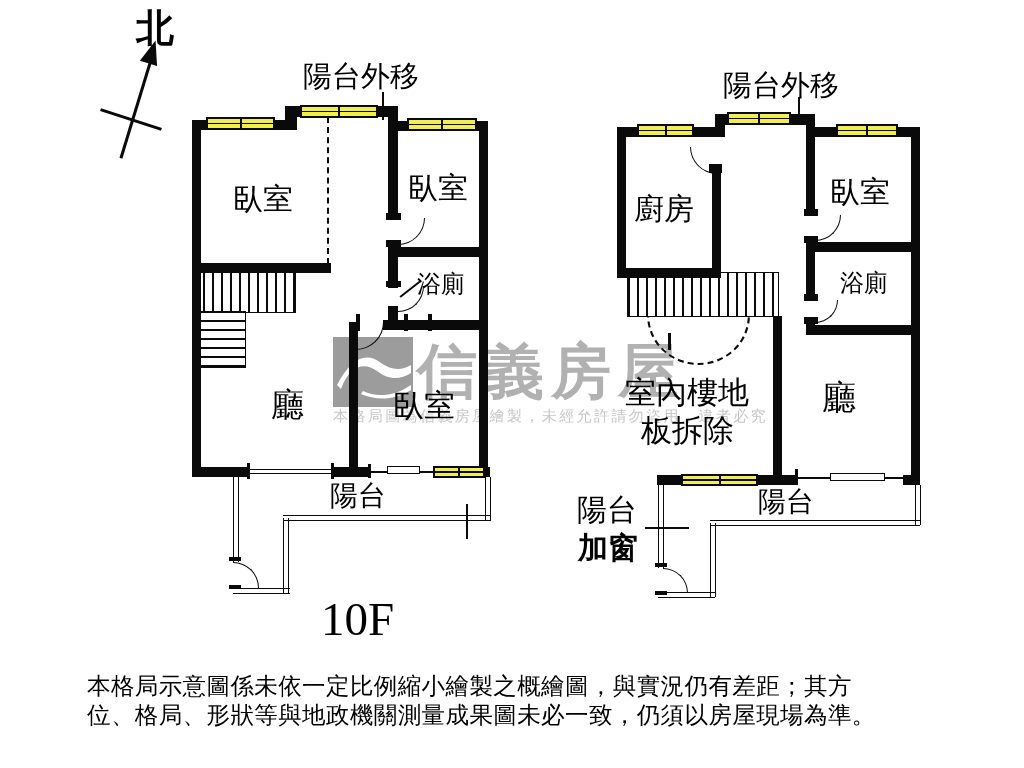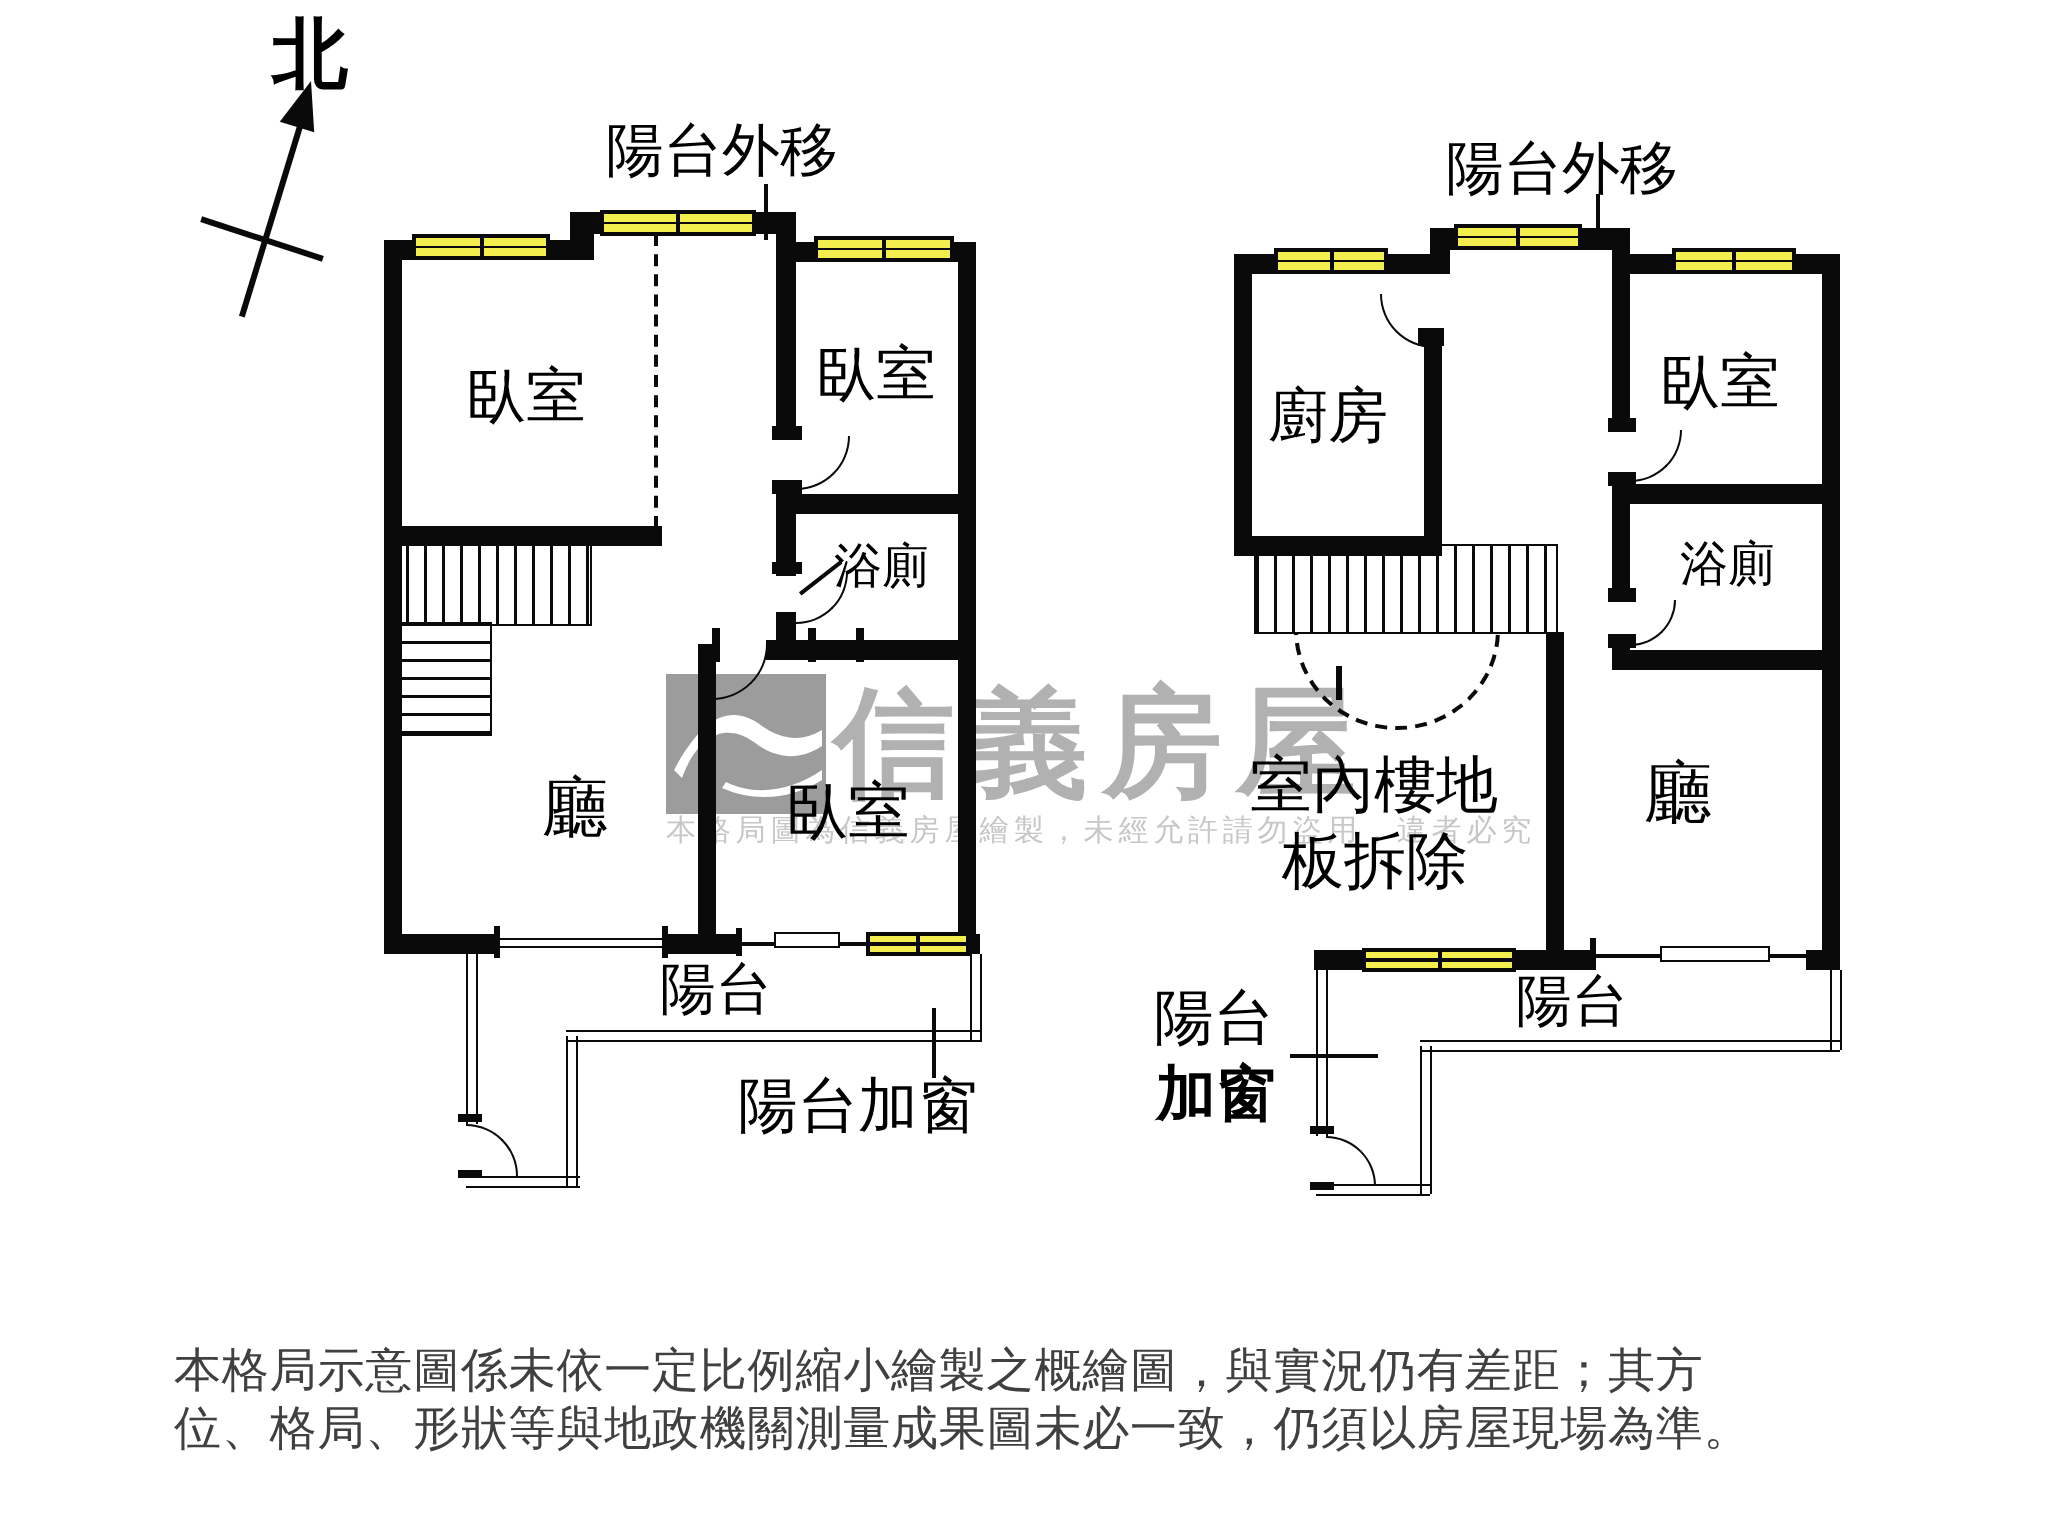--- a/index.html
+++ b/index.html
@@ -22,21 +22,21 @@
   .dash-v{border-left:2.2px dashed var(--wall,#0a0a0a);z-index:3;}
   .dbl-v{border-left:1.6px solid var(--wall,#0a0a0a);border-right:1.6px solid var(--wall,#0a0a0a);z-index:3;}
   .dbl-h{border-top:1.6px solid var(--wall,#0a0a0a);border-bottom:1.6px solid var(--wall,#0a0a0a);z-index:3;}
   .slide{border:1.7px solid var(--wall,#0a0a0a);background:#fff;z-index:4;}
   .lead{background:var(--wall,#0a0a0a);z-index:3;}
   .lbl{position:absolute;color:#000;white-space:nowrap;z-index:6;line-height:1.08;}
   .halfclip{overflow:hidden;z-index:2;}
   .halfclip>div{position:absolute;border:2.2px dashed var(--wall,#0a0a0a);border-radius:50%;box-sizing:border-box;}
   .wm-brand{color:var(--watermark_text,#b1b1b1);font-weight:700;letter-spacing:7px;z-index:1;}
   .wm-notice{color:var(--watermark_notice,#c7c7c7);letter-spacing:2.4px;z-index:1;}
-  .disc{position:absolute;color:#404040;font-size:23.5px;line-height:28.6px;letter-spacing:0.4px;z-index:6;}
+  .disc{position:absolute;color:#000000;font-size:23.5px;line-height:28.6px;letter-spacing:0.4px;z-index:6;}
   .n-line{background:#0a0a0a;z-index:4;}
   .n-head{width:0;height:0;border-left:9px solid transparent;border-right:9px solid transparent;border-bottom:24px solid #0a0a0a;z-index:4;}
 </style>
 </head>
 <body>
 
 <div id="canvas">
 
   <div class="g" style="left:333px;top:337px;width:80px;height:70px;z-index:1;background:#9c9c9c;">
     <svg viewBox="0 0 80 70" width="80" height="70">
@@ -102,21 +102,21 @@
   <div class="g lead" style="left:382px;top:92px;width:2.2px;height:28px;"></div>
   <div class="g lead" style="left:466px;top:504px;width:2.2px;height:35px;"></div>
 
   <div class="lbl" style="left:303px;top:61px;font-size:29px;">陽台外移</div>
   <div class="lbl" style="left:233px;top:183px;font-size:30px;">臥室</div>
   <div class="lbl" style="left:408px;top:172px;font-size:30px;">臥室</div>
   <div class="lbl" style="left:417px;top:272px;font-size:24px;">浴廁</div>
   <div class="lbl" style="left:271px;top:388px;font-size:33px;">廳</div>
   <div class="lbl" style="left:393px;top:389px;font-size:31px;">臥室</div>
   <div class="lbl" style="left:330px;top:481px;font-size:28px;">陽台</div>
-  <div class="lbl" style="left:369px;top:538px;font-size:30px;">陽台加窗</div>
+  <div class="lbl" style="left:321px;top:594px;font-size:47px;">10F</div>
 
   <div class="g wall" style="left:617px;top:127px;width:9px;height:150px;"></div>
   <div class="g wall" style="left:617px;top:127px;width:98px;height:10px;"></div>
   <div class="g wall" style="left:715px;top:114px;width:10px;height:23px;"></div>
   <div class="g wall" style="left:715px;top:114px;width:97px;height:11px;"></div>
   <div class="g wall" style="left:806px;top:114px;width:9px;height:101px;"></div>
   <div class="g wall" style="left:806px;top:127px;width:114px;height:10px;"></div>
   <div class="g wall" style="left:911px;top:127px;width:9px;height:358px;"></div>
   <div class="g wall" style="left:712px;top:172px;width:9px;height:105px;"></div>
   <div class="g wall" style="left:617px;top:268px;width:104px;height:10px;"></div>

